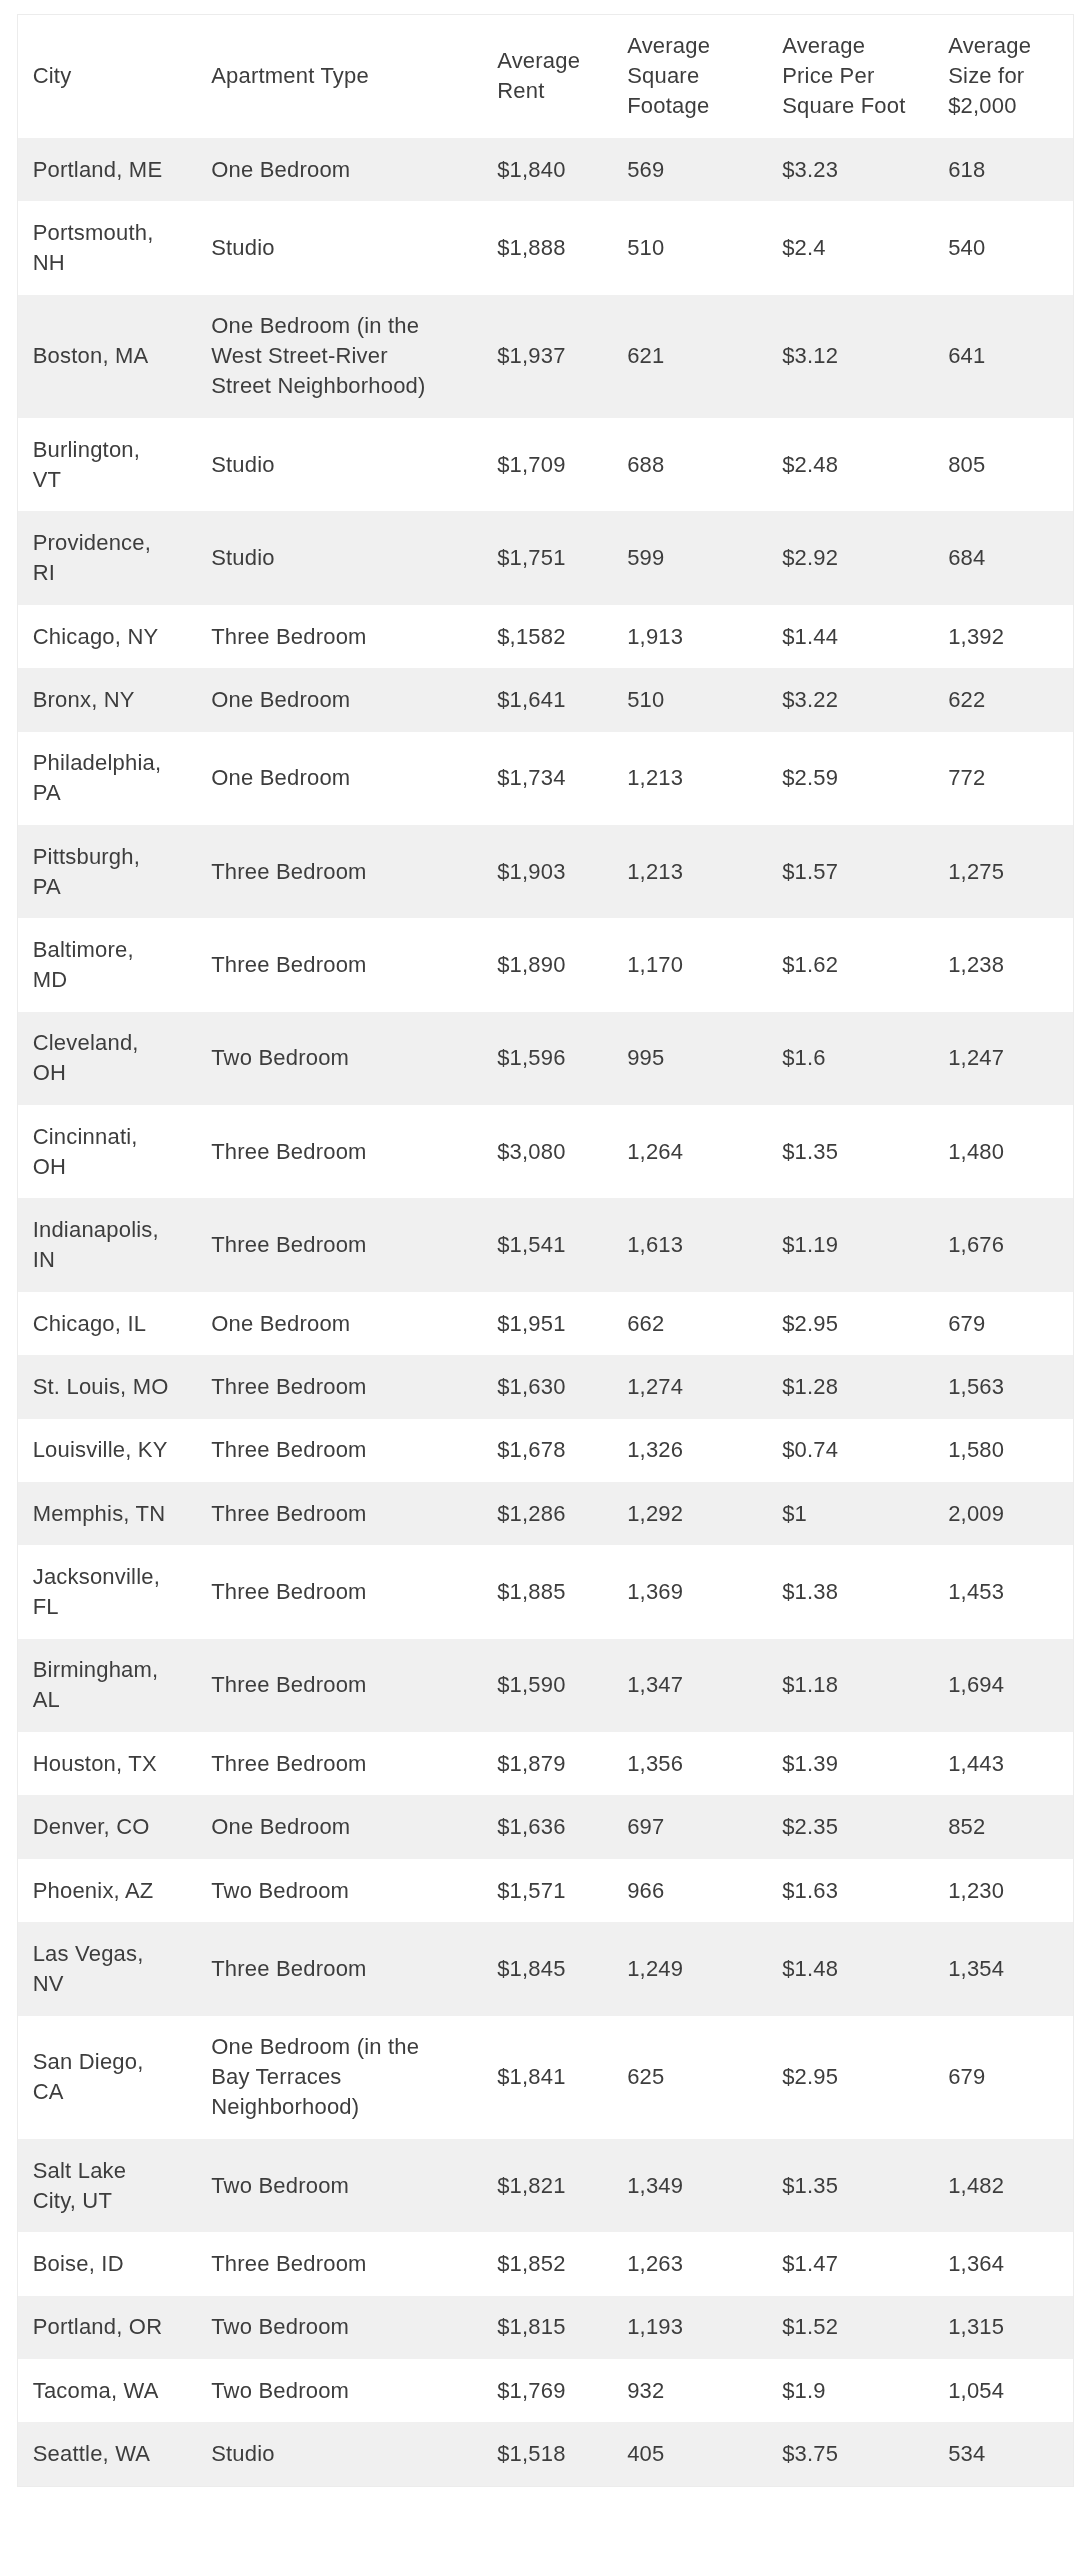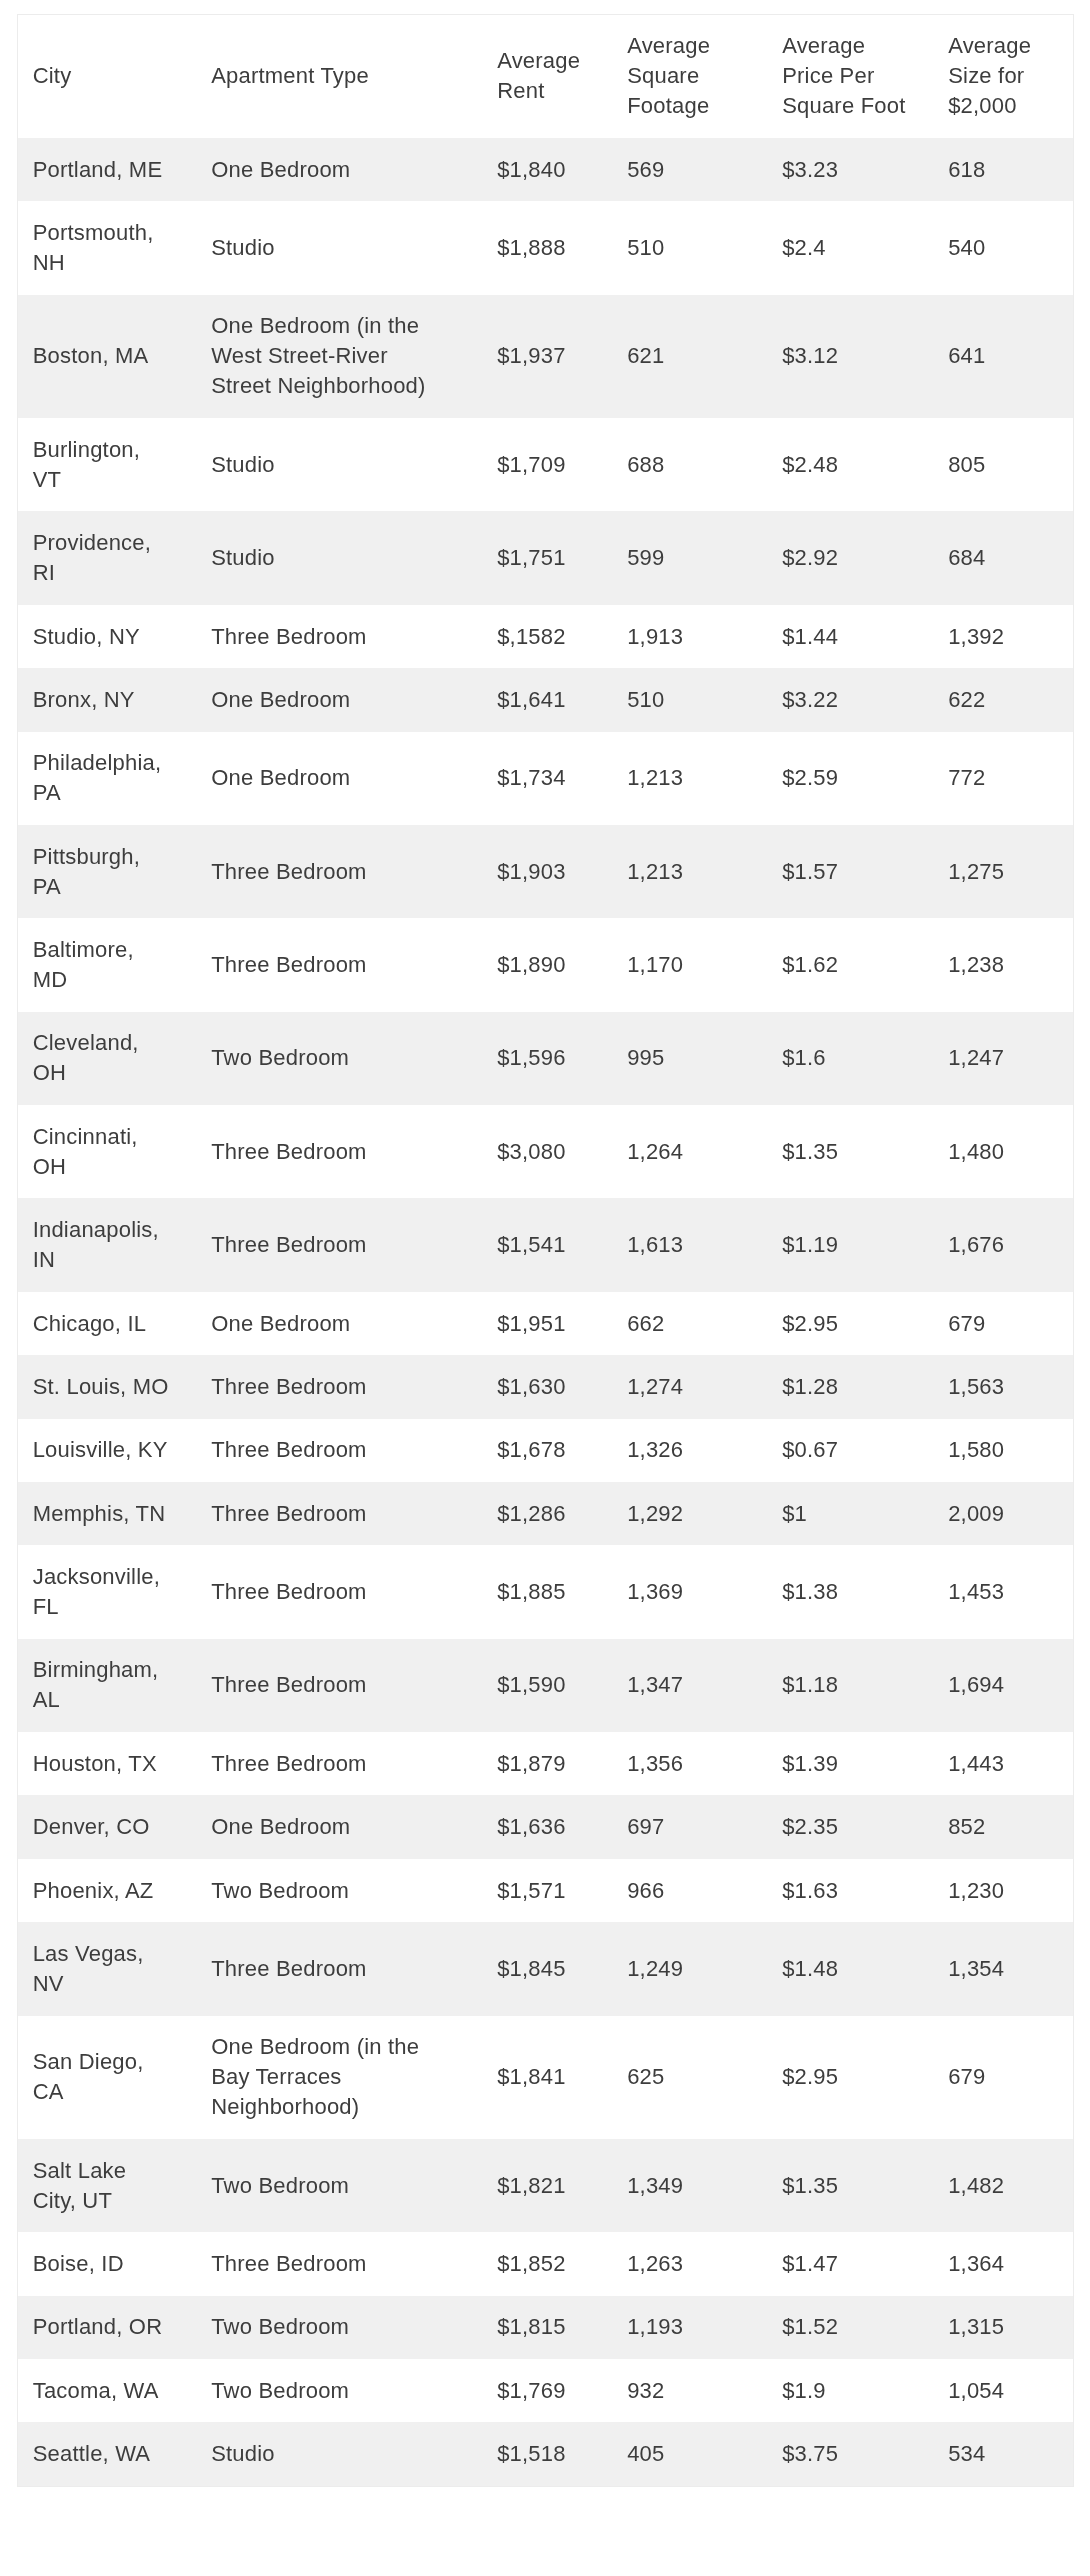--- a/index.html
+++ b/index.html
@@ -117,21 +117,21 @@
         <tr>
           <td>Providence,
 RI</td>
           <td>Studio</td>
           <td>$1,751</td>
           <td>599</td>
           <td>$2.92</td>
           <td>684</td>
         </tr>
         <tr>
-          <td>Studio, NY</td>
+          <td>Chicago, NY</td>
           <td>Three Bedroom</td>
           <td>$,1582</td>
           <td>1,913</td>
           <td>$1.44</td>
           <td>1,392</td>
         </tr>
         <tr>
           <td>Bronx, NY</td>
           <td>One Bedroom</td>
           <td>$1,641</td>
@@ -207,21 +207,21 @@
           <td>$1,630</td>
           <td>1,274</td>
           <td>$1.28</td>
           <td>1,563</td>
         </tr>
         <tr>
           <td>Louisville, KY</td>
           <td>Three Bedroom</td>
           <td>$1,678</td>
           <td>1,326</td>
-          <td>$0.67</td>
+          <td>$0.74</td>
           <td>1,580</td>
         </tr>
         <tr>
           <td>Memphis, TN</td>
           <td>Three Bedroom</td>
           <td>$1,286</td>
           <td>1,292</td>
           <td>$1</td>
           <td>2,009</td>
         </tr>

